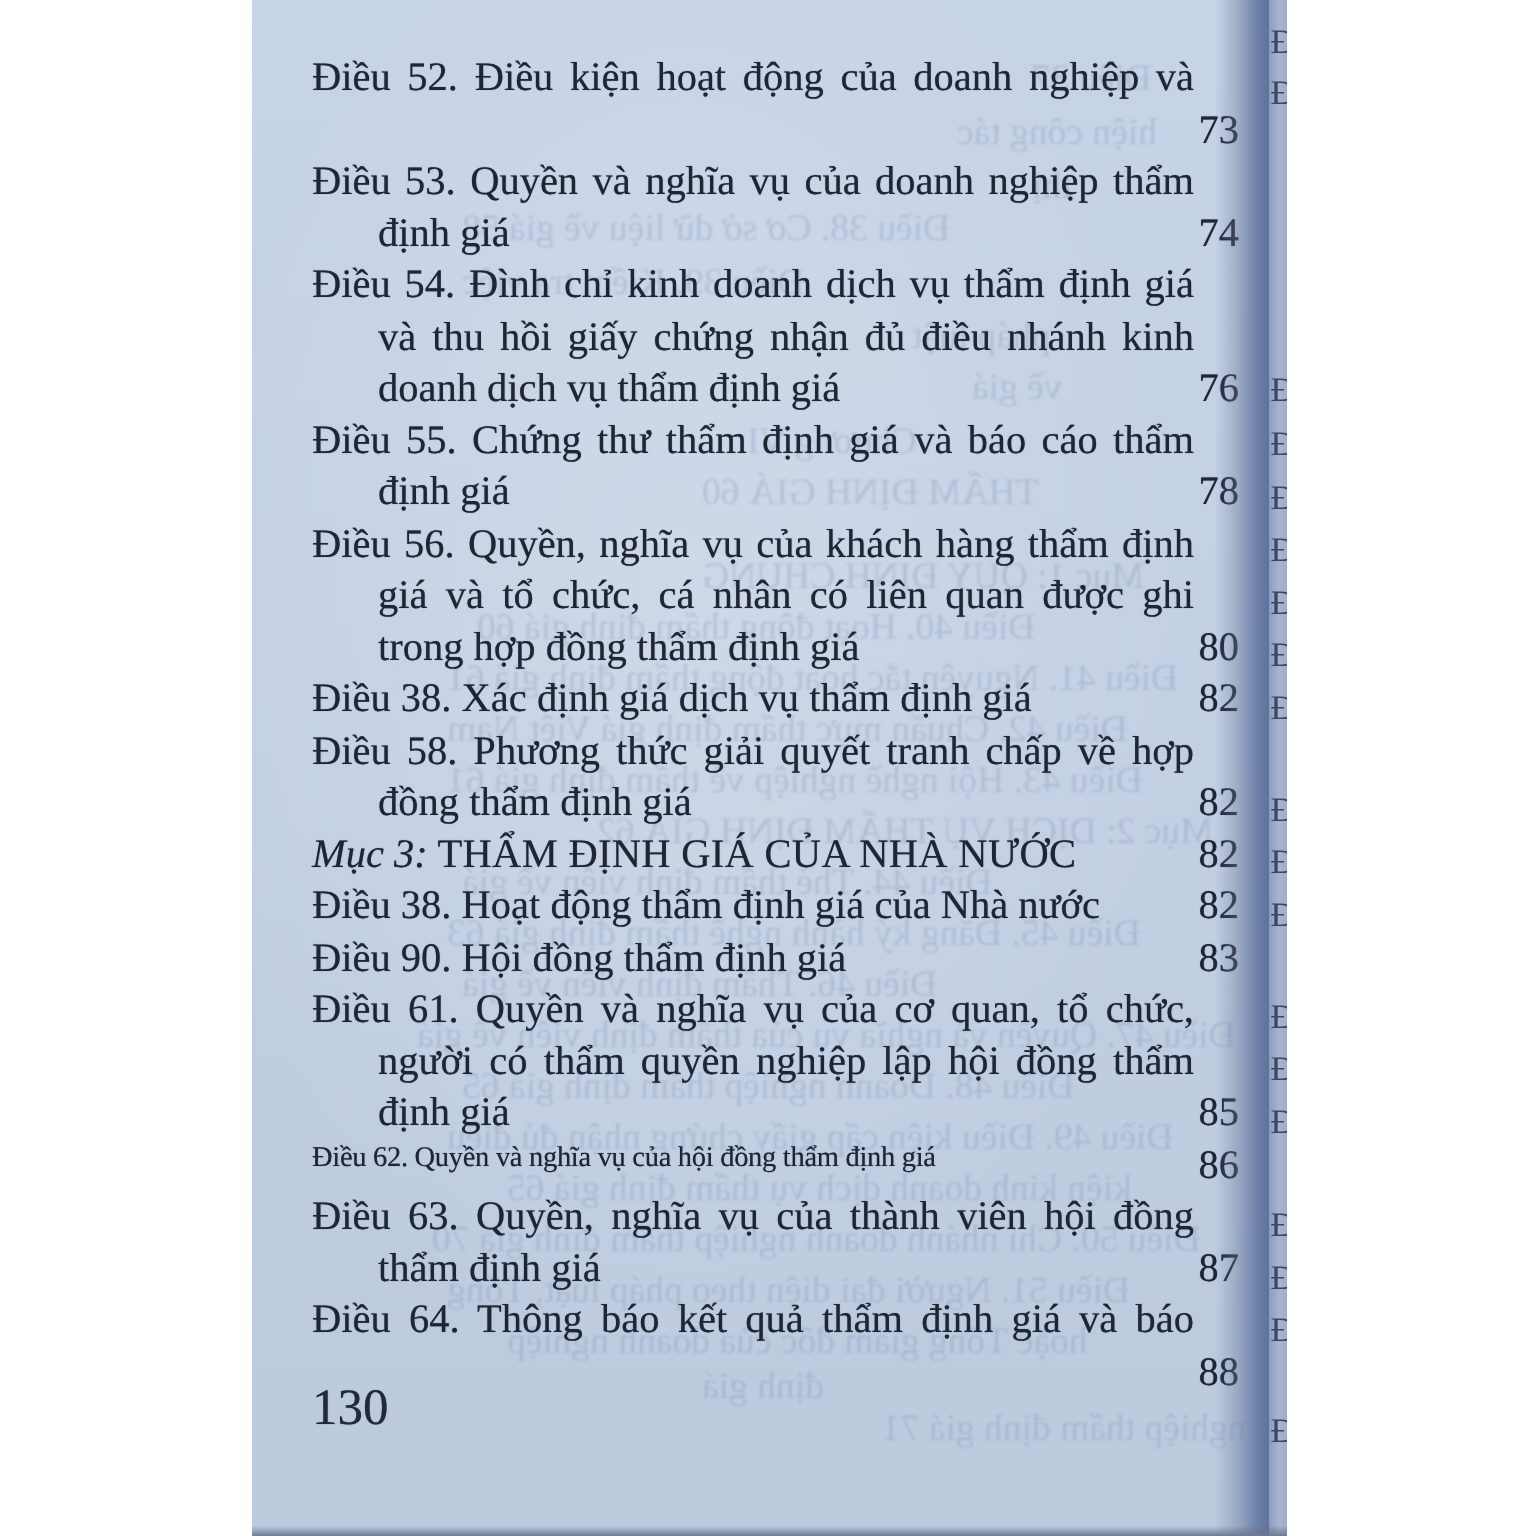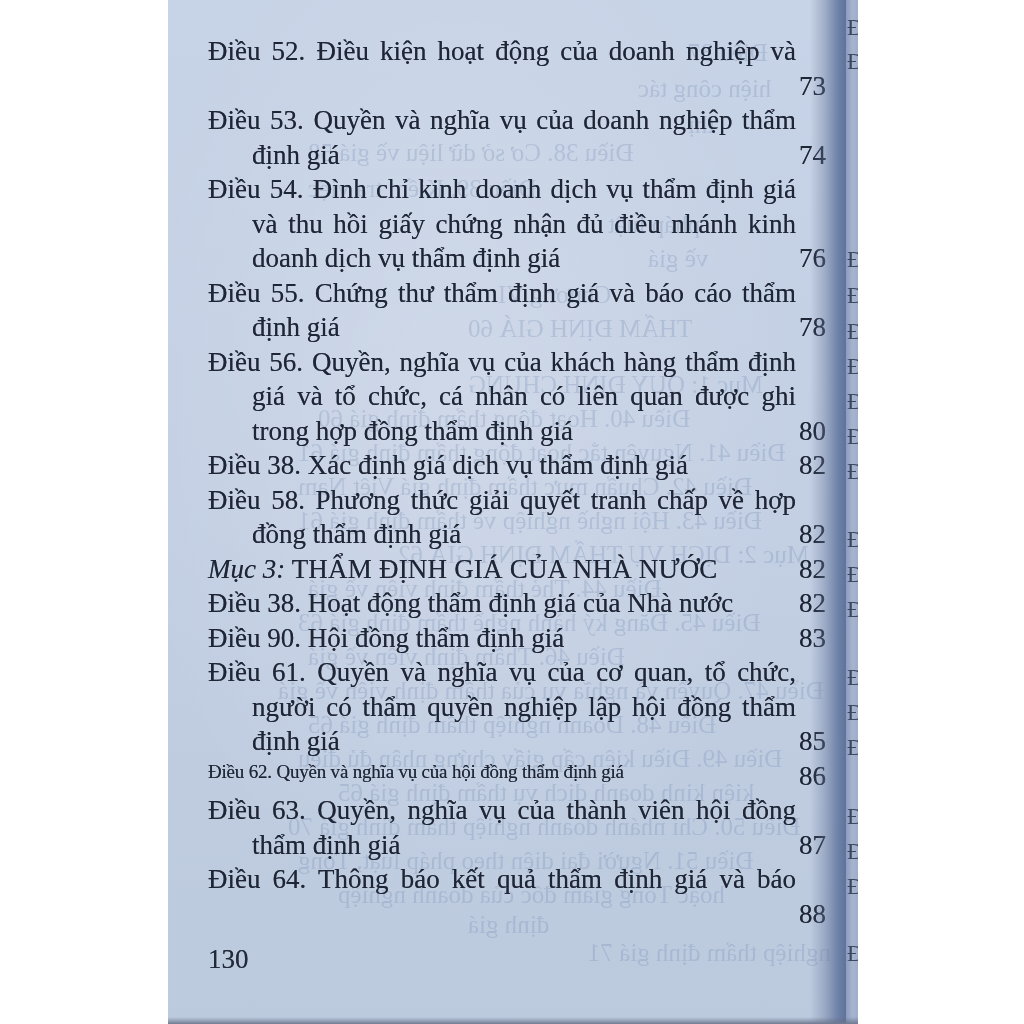--- a/index.html
+++ b/index.html
@@ -46,21 +46,21 @@
     font-size:27px;color:#1e2636;text-shadow:0 0 .6px rgba(24,31,47,.65);
   }
   .line .t{white-space:nowrap;}
   .line.indent .t{padding-left:44px;}
   .t.just{display:block;width:100%;white-space:normal;text-align:justify;text-align-last:justify;padding-right:30px;}
   .t.fit{font-size:19px;letter-spacing:-.2px;}
   .t em{font-style:italic;}
   .t .caps-part{letter-spacing:.2px;}
   .num{margin-left:auto;padding-left:12px;}
   .footer{
-    position:absolute;left:40px;top:944px;font-size:27px;color:#212a3a;
+    position:absolute;left:40px;top:920px;font-size:34px;color:#212a3a;
     text-shadow:0 0 .6px rgba(24,31,47,.65);
   }
 </style>
 </head>
 <body>
 
 <div class="scene">
   <div class="page">
     <div class="page-inner-light"></div>
 

